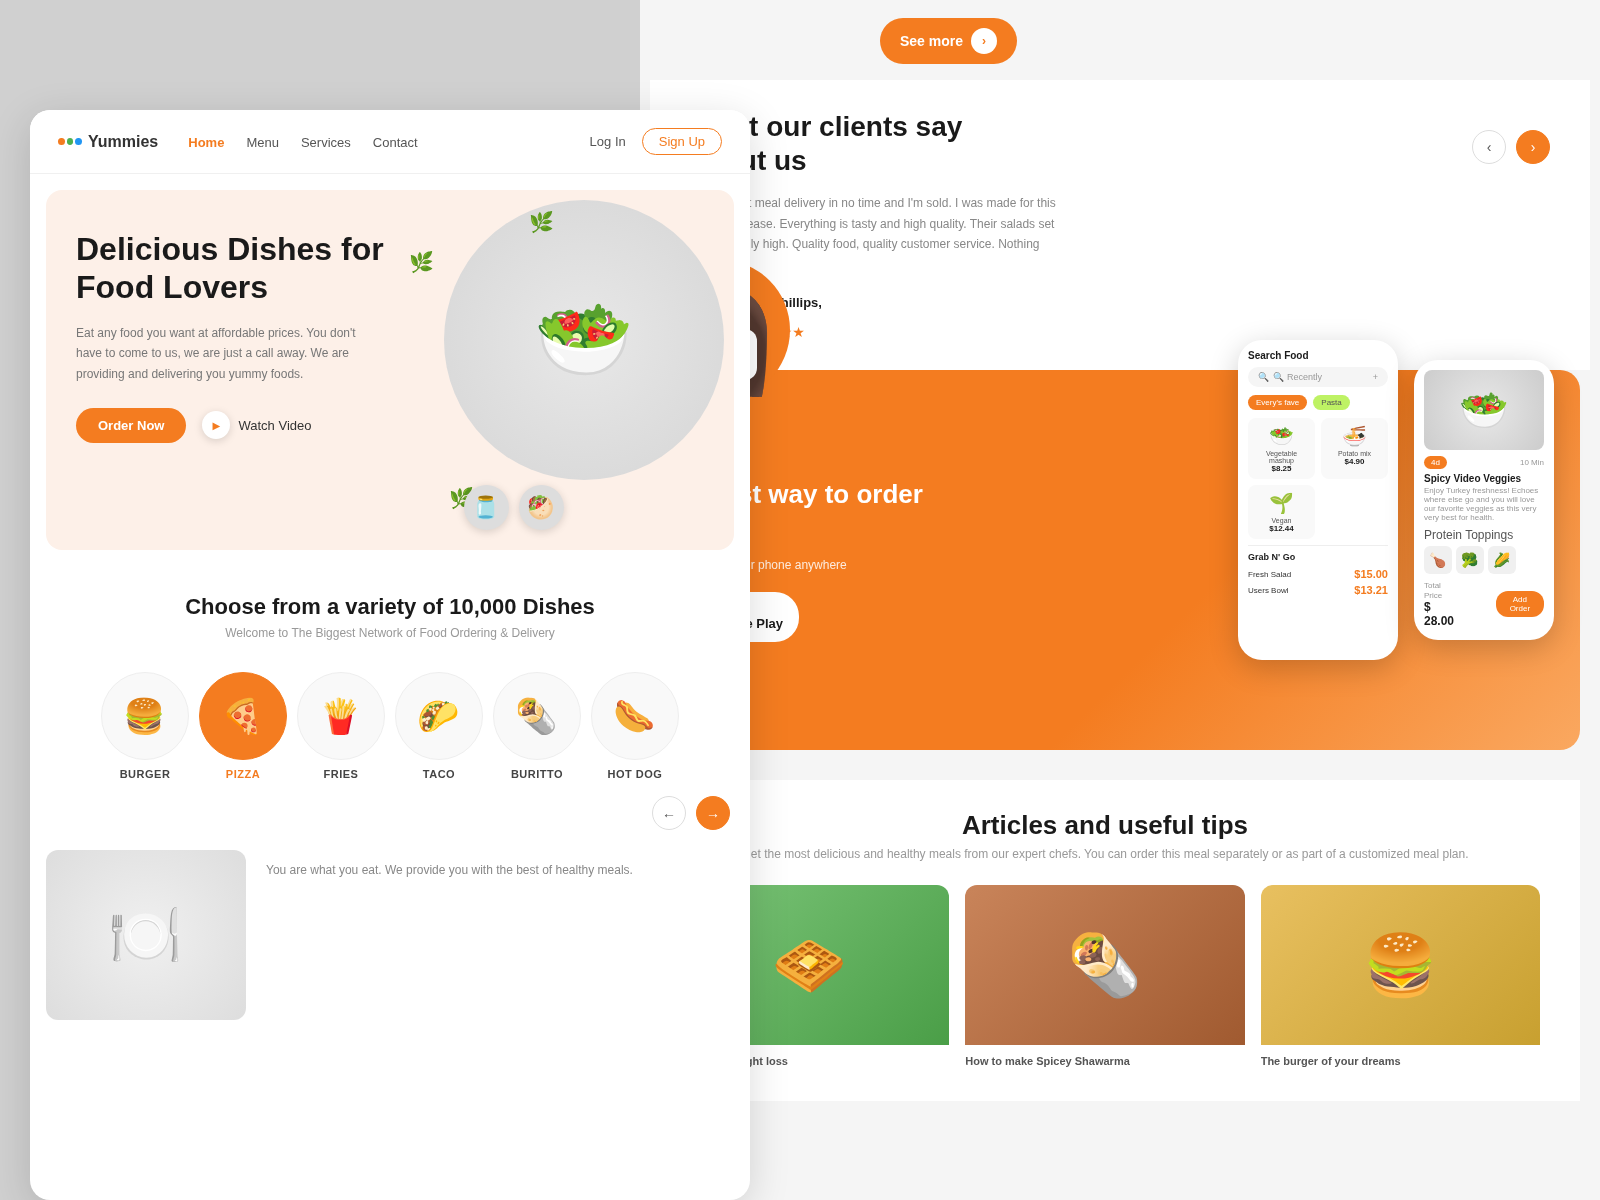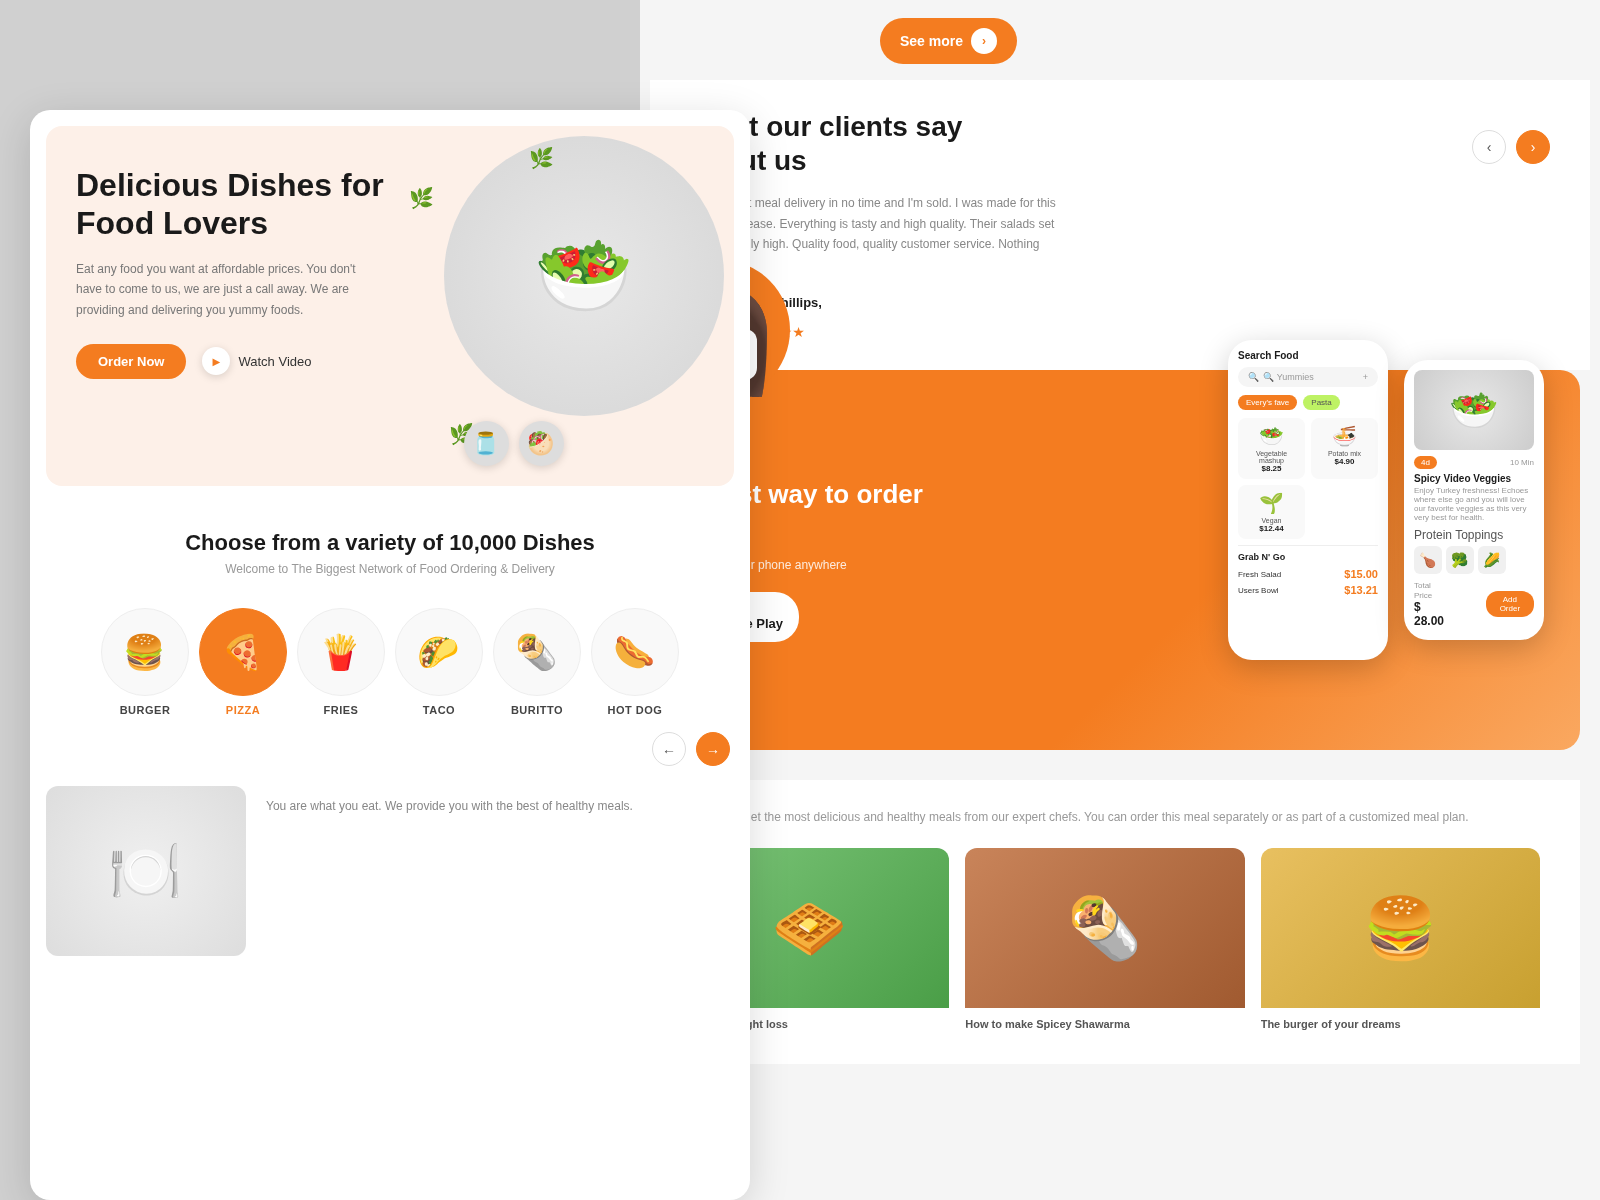--- a/index.html
+++ b/index.html
@@ -550,21 +550,21 @@
     }
     .gp-text strong {
       display: block;
       font-size: 13px;
       color: #1a1a1a;
     }
 
     
     .phones-container {
       position: absolute;
-      right: 36px;
+      right: 26px;
       top: -30px;
       display: flex;
       gap: 16px;
       align-items: flex-start;
     }
     .phone-mockup {
       background: #fff;
       border-radius: 24px;
       width: 160px;
       height: 320px;
@@ -782,20 +782,40 @@
 
 <div class="right-panel"></div>
 
 <button class="see-more-btn">
   <span>See more</span>
   <span class="see-more-arrow">›</span>
 </button>
 
 <div class="left-card">
 
+  <nav class="navbar">
+    <div class="logo">
+      <div class="logo-icon">
+        <div class="logo-dot" style="background:#f47c20;"></div>
+        <div class="logo-dot" style="background:#4caf50;"></div>
+        <div class="logo-dot" style="background:#2196f3;"></div>
+      </div>
+      <span>Yummies</span>
+    </div>
+    <ul class="nav-links">
+      <li class="active"><a>Home</a></li>
+      <li><a>Menu</a></li>
+      <li><a>Services</a></li>
+      <li><a>Contact</a></li>
+    </ul>
+    <div class="nav-right">
+      <button class="btn-login">Log In</button>
+      <button class="btn-signup">Sign Up</button>
+    </div>
+  </nav>
 
   <div class="hero">
     <h1 class="hero-title">Delicious Dishes for Food Lovers</h1>
     <p class="hero-subtitle">Eat any food you want at affordable prices.
 You don't have to come to us, we are just a call away.
 We are providing and delivering you yummy foods.</p>
     <div class="hero-buttons">
       <button class="btn-order">Order Now</button>
       <button class="btn-watch">
         <span class="play-btn">▶</span>
@@ -900,21 +920,21 @@
       </div>
     </div>
   </div>
 
   <div class="phones-container">
 
     <div class="phone-mockup">
       <div class="phone-header">Search Food</div>
       <div class="phone-search">
         <span>🔍</span>
-        <span>🔍 Yummies</span>
+        <span>🔍 Recently</span>
         <span style="margin-left:auto;">+</span>
       </div>
       <div class="phone-categories">
         <span class="phone-cat">Every's fave</span>
         <span class="phone-cat light">Pasta</span>
       </div>
       <div class="phone-food-grid">
         <div class="phone-food-item">
           <div class="phone-food-emoji">🥗</div>
           <div class="phone-food-name">Vegetable mashup</div>
@@ -962,20 +982,21 @@
           <span style="font-size:8px;color:#999;">Total Price</span><br>
           <strong>$ 28.00</strong>
         </div>
         <button class="phone-add-btn">Add Order</button>
       </div>
     </div>
   </div>
 </div>
 
 <div class="articles-section">
+  <h2 class="articles-title">Articles and useful tips</h2>
   <p class="articles-subtitle">Get the most delicious and healthy meals from our expert chefs.
 You can order this meal separately or as part of a customized meal plan.</p>
   <div class="articles-grid">
     <div class="article-card">
       <div class="article-img green">🧇</div>
       <div class="article-label">Perfect for weight loss</div>
     </div>
     <div class="article-card">
       <div class="article-img brown">🌯</div>
       <div class="article-label">How to make Spicey Shawarma</div>

